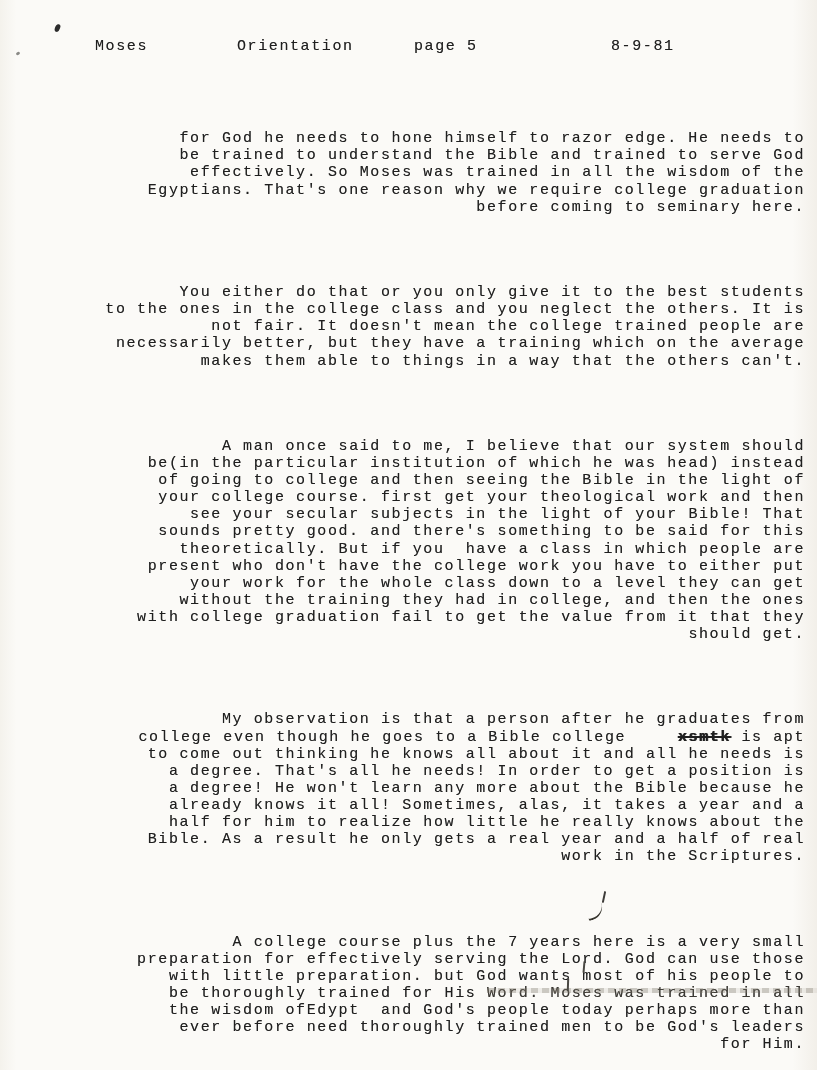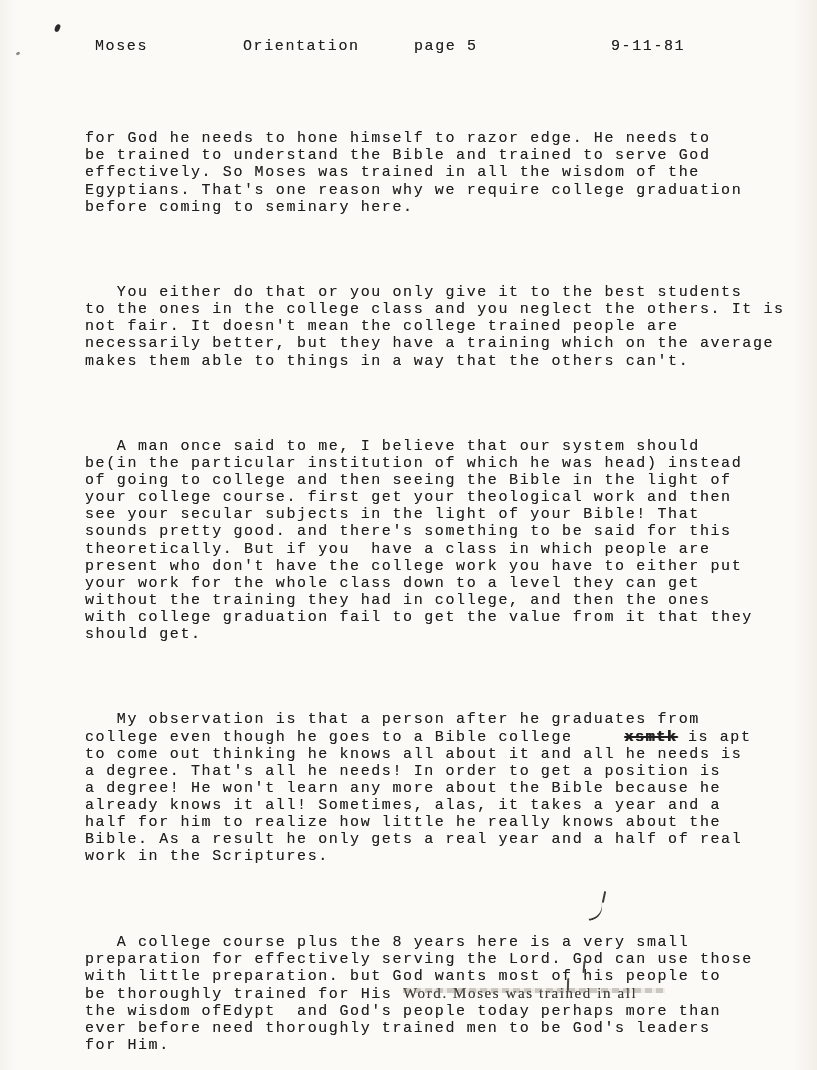--- a/index.html
+++ b/index.html
@@ -18,33 +18,33 @@
   .typewriter {
     font-size: 15px;
     letter-spacing: 1.6px;
     line-height: 17.1px;
     text-shadow: 0 0 0.5px rgba(10,10,10,0.45);
     white-space: pre;
   }
   .header { position: absolute; top: 38px; left: 0; width: 100%; height: 20px; }
   .header span { position: absolute; top: 0; }
   .h-title   { left: 95px; }
-  .h-section { left: 243px; }
+  .h-section { left: 237px; }
   .h-page    { left: 414px; }
   .h-date    { left: 611px; }
   .doc-body { position: absolute; left: 85px; top: 79px; width: 720px; }
-  .para { margin: 0 0 17.1px 0; white-space: pre; }
+  .para { margin: 0 0 17.1px 0; white-space: pre; text-align: right; }
   .struck {
     font-weight: bold;
     text-decoration: line-through;
     text-decoration-thickness: 2px;
     text-shadow: 0.7px 0 0 rgba(10,10,10,0.8);
     margin-left: 41px;
   }
-  .ghost { position: relative; color: #3a3833; font-family: Liberation Serif, serif; }
+  .ghost { position: relative; color: #3a3833; }
   .ghost::after {
     content: "";
     position: absolute;
     left: 0; right: -28px; top: 3px; height: 5px;
     background: repeating-linear-gradient(90deg,
       rgba(125,118,105,0.38) 0 7px, rgba(125,118,105,0.10) 7px 11px);
     filter: blur(0.4px);
     pointer-events: none;
   }
   
@@ -67,21 +67,21 @@
 
 <div class="page">
 
   <div class="speck-1"></div>
   <div class="speck-2"></div>
 
   <header class="header typewriter">
     <span class="h-title">Moses</span>
     <span class="h-section">Orientation</span>
     <span class="h-page">page 5</span>
-    <span class="h-date">9-11-81</span>
+    <span class="h-date">8-9-81</span>
   </header>
 
   <main class="doc-body typewriter">
 
     <p class="para">for God he needs to hone himself to razor edge. He needs to
 be trained to understand the Bible and trained to serve God
 effectively. So Moses was trained in all the wisdom of the
 Egyptians. That's one reason why we require college graduation
 before coming to seminary here.</p>
 
@@ -107,21 +107,21 @@
     <p class="para"><span>   My observation is that a person after he graduates from
 college even though he goes to a Bible college </span><span class="struck">xsmtk</span><span> is apt
 to come out thinking he knows all about it and all he needs is
 a degree. That's all he needs! In order to get a position is
 a degree! He won't learn any more about the Bible because he
 already knows it all! Sometimes, alas, it takes a year and a
 half for him to realize how little he really knows about the
 Bible. As a result he only gets a real year and a half of real
 work in the Scriptures.</span></p>
 
-    <p class="para"><span>   A college course plus the 8 years here is a very small
+    <p class="para"><span>   A college course plus the 7 years here is a very small
 preparation for effectively serving the Lord. God can use those
 with little preparation. but God wants most of his people to
 be thoroughly trained for His </span><span class="ghost">Word. Moses was trained in all</span><span>
 the wisdom ofEdypt  and God's people today perhaps more than
 ever before need thoroughly trained men to be God's leaders
 for Him.</span></p>
 
     
 
     

